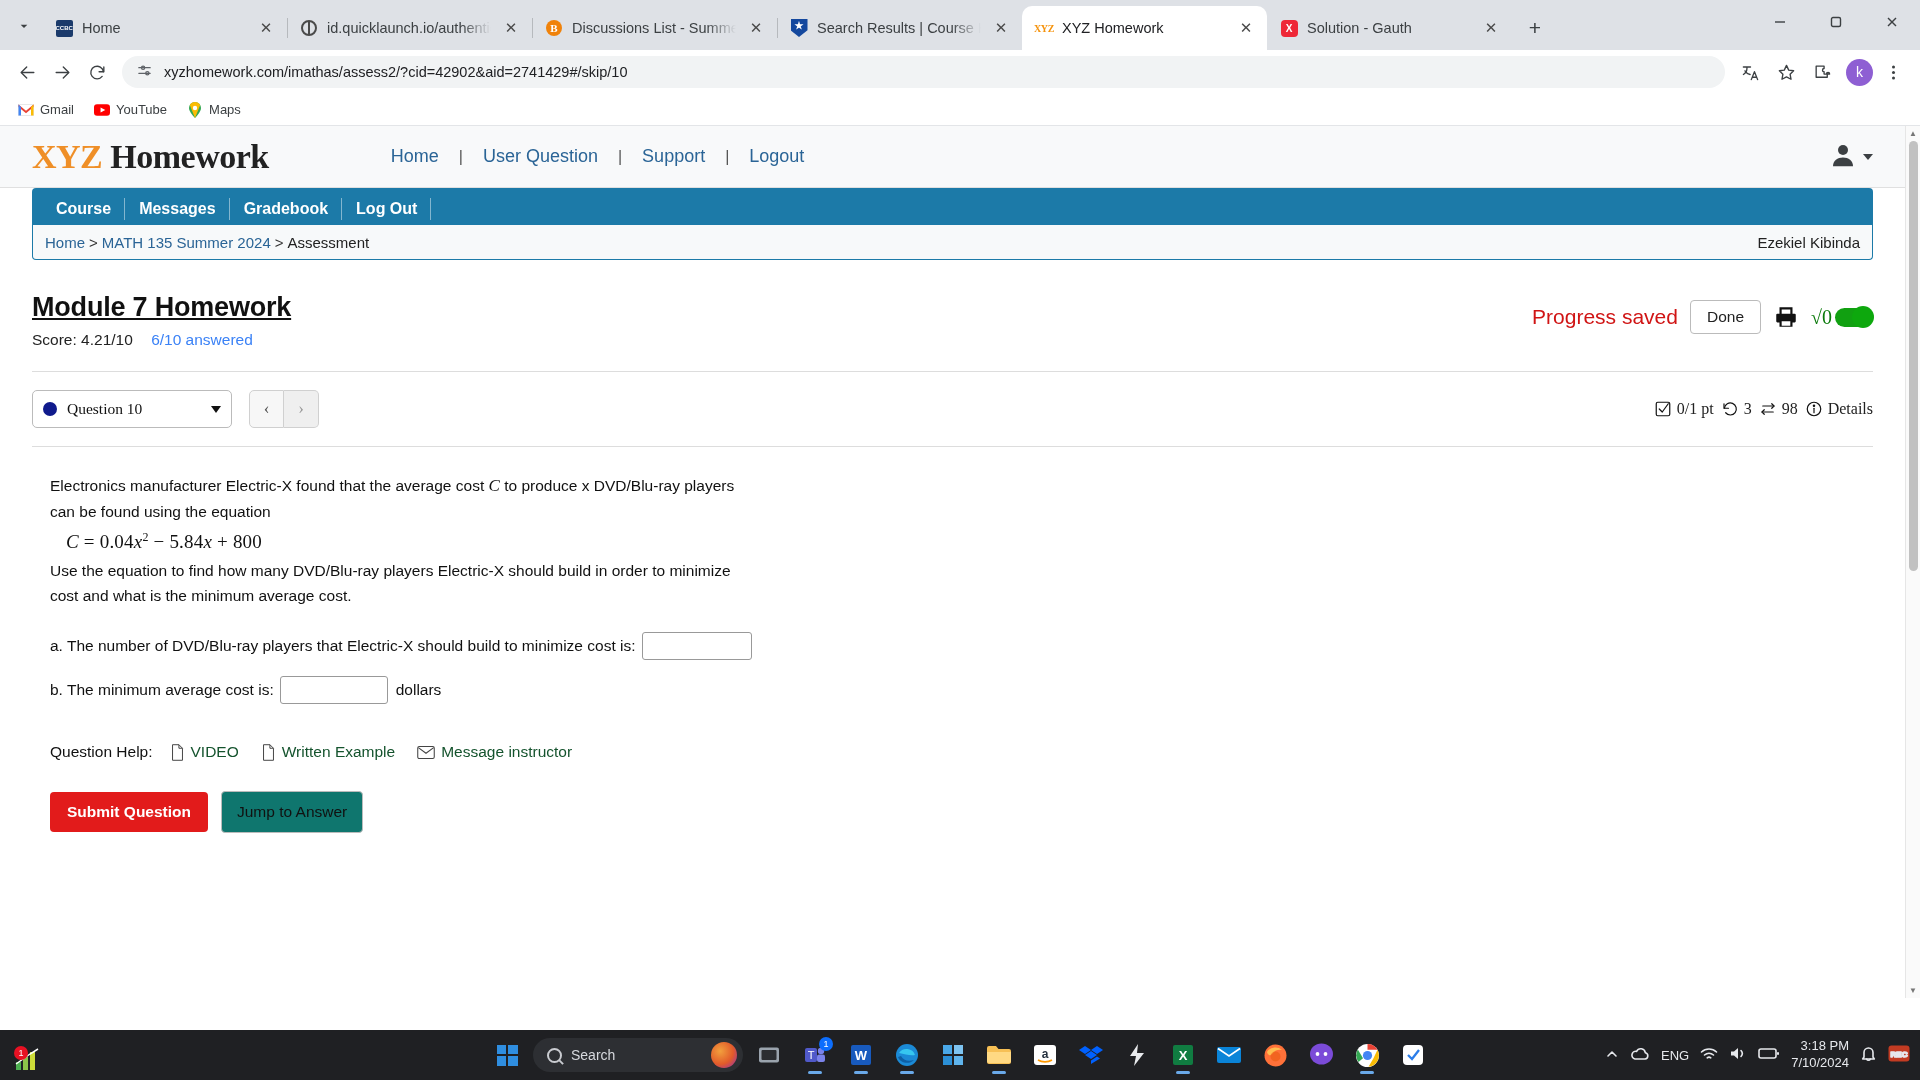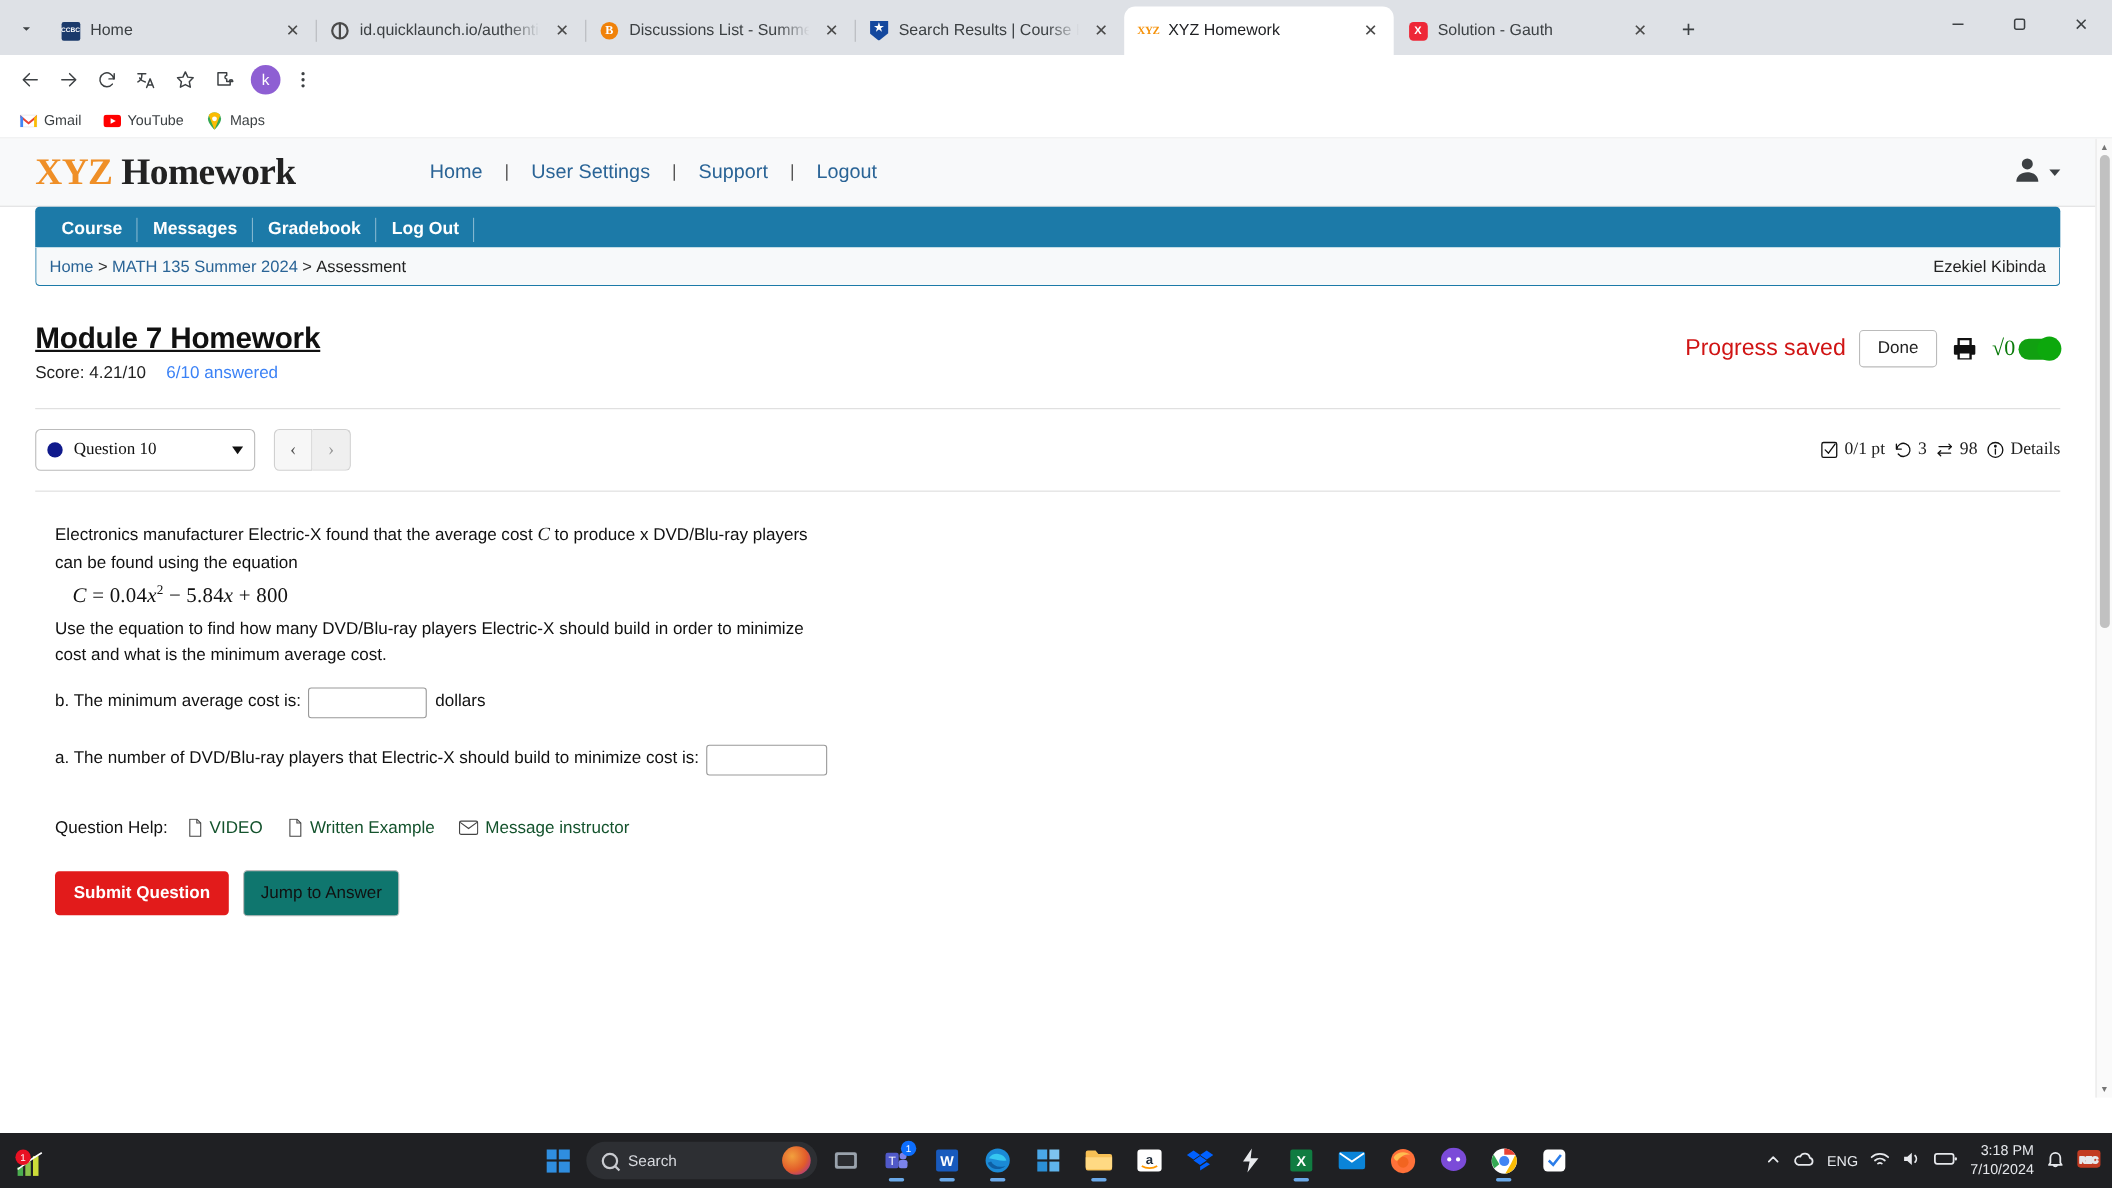--- a/index.html
+++ b/index.html
@@ -411,20 +411,31 @@
           <polyline points="13,5 20,12 13,19"></polyline>
         </svg>
     </div>
     <div class="tb-icon">
       <svg viewBox="0 0 24 24">
           <polyline points="20,5 20,11 14,11"></polyline>
           <path d="M19.5 11a8 8 0 1 0-1.6 6"></path>
         </svg>
     </div>
 
+    <div class="omnibox">
+      <span>
+        <svg width="17" height="17" viewBox="0 0 24 24" style="stroke:#5f6368;fill:none;stroke-width:1.8;stroke-linecap:round">
+          <line x1="4" y1="8" x2="20" y2="8"></line>
+            <circle cx="10" cy="8" r="2.3"></circle>
+          <line x1="4" y1="16" x2="20" y2="16"></line>
+            <circle cx="16" cy="16" r="2.3"></circle>
+        </svg>
+      </span>
+      <span class="url">xyzhomework.com/imathas/assess2/?cid=42902&amp;aid=2741429#/skip/10</span>
+    </div>
 
     <div class="omni-right">
       <div class="tb-icon">
         <svg viewBox="0 0 24 24">
             <path d="M3 5h9M7.5 5v2c0 3-2 6-4.5 7.5"></path>
             <path d="M5 10c1.5 2.5 4 4 6.5 4.5"></path>
             <path d="M13 21l4-10 4 10M14.5 18h5"></path>
           </svg>
       </div>
       <div class="tb-icon">
@@ -485,21 +496,21 @@
     <div class="page-inner">
 
       <div class="xyz-header">
         <div class="brand">
           <span class="xyz">XYZ</span>
           <span class="hw">Homework</span>
         </div>
         <div class="topnav">
           <a>Home</a>
           <span class="sep">|</span>
-          <a>User Settings</a>
+          <a>User Question</a>
           <span class="sep">|</span>
           <a>Support</a>
           <span class="sep">|</span>
           <a>Logout</a>
         </div>
         <div class="user-area">
           <span class="user-icon">
             <svg viewBox="0 0 24 24">
                 <circle cx="12" cy="8" r="4"></circle>
                 <path d="M4 21c0-4.4 3.6-7 8-7s8 2.6 8 7z"></path>
@@ -603,29 +614,29 @@
           <div style="max-width:705px">
             <span>Electronics manufacturer Electric-X found that the average cost</span>
             <span class="mathvar">C</span>
             <span>to produce x DVD/Blu-ray players can be found using the equation</span>
           </div>
           <div class="equation">
             <i>C</i> = 0.04<i>x</i><sup>2</sup> − 5.84<i>x</i> + 800
           </div>
           <div style="max-width:705px">Use the equation to find how many DVD/Blu-ray players Electric-X should build in order to minimize cost and what is the minimum average cost.</div>
 
+          <div class="answer-line">
+            <span>a. The number of DVD/Blu-ray players that Electric-X should build to minimize cost is:</span>
+            <input class="ans-input a" type="text" style="">
+          </div>
+
           <div class="answer-line b">
             <span>b. The minimum average cost is:</span>
             <input class="ans-input b" type="text" style="">
             <span>dollars</span>
-          </div>
-
-          <div class="answer-line">
-            <span>a. The number of DVD/Blu-ray players that Electric-X should build to minimize cost is:</span>
-            <input class="ans-input a" type="text" style="">
           </div>
 
           <div class="qhelp">
             <span style="margin-right:8px">Question Help:</span>
             <span class="hitem">
               <svg viewBox="0 0 20 24">
                   <path d="M3 1h9l5 5v17H3z"></path>
                   <polyline points="12,1 12,6 17,6"></polyline>
                 </svg>
               <a>VIDEO</a>

